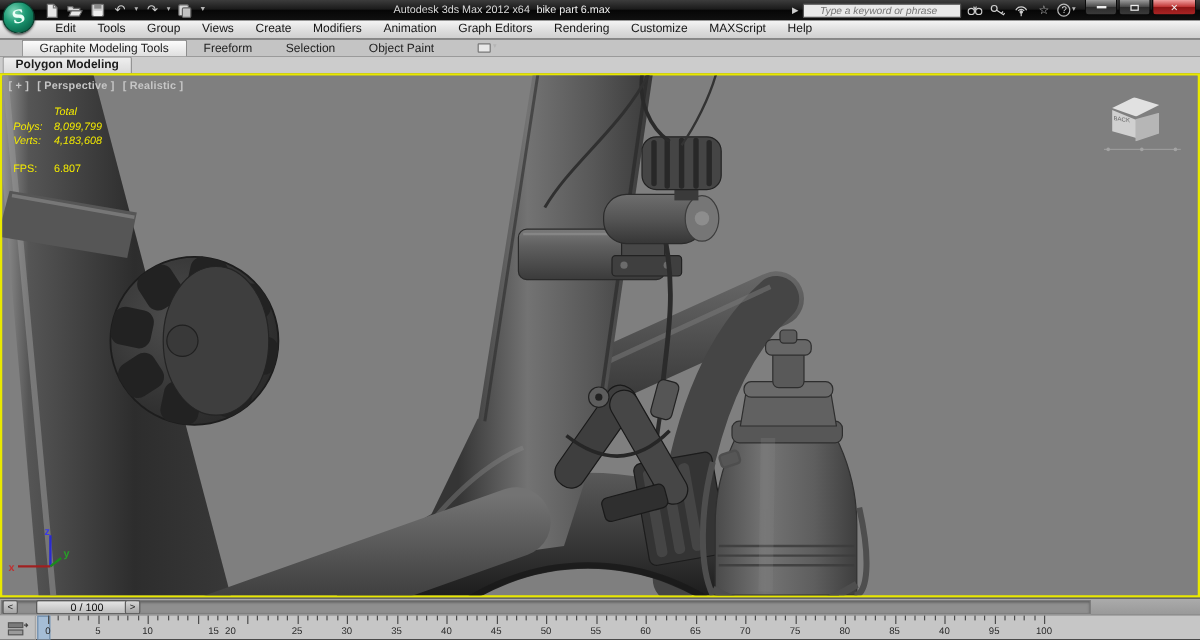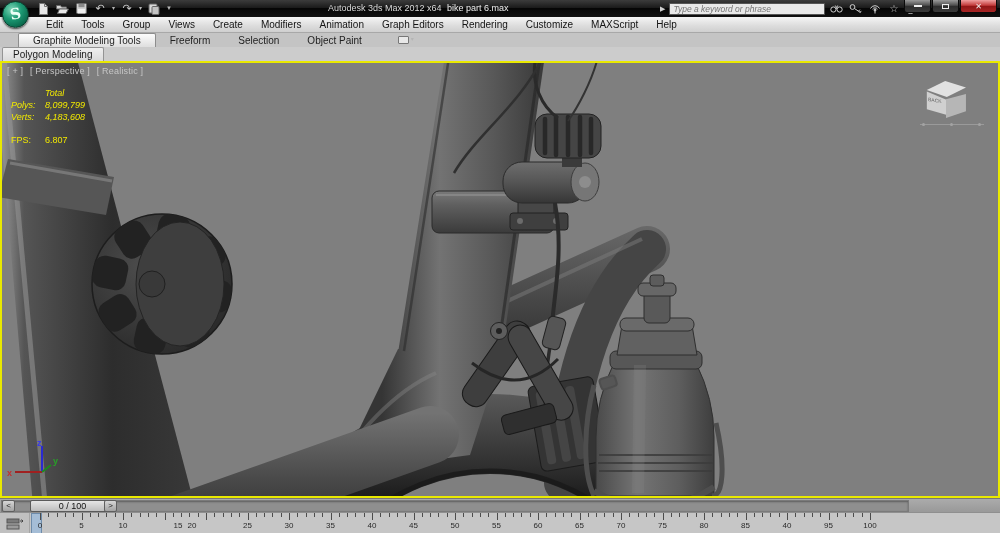--- a/index.html
+++ b/index.html
@@ -17,22 +17,22 @@
   .logo span { position:absolute; left:7px; top:3px; font-size:15px; font-weight:bold; color:#eafff6;
     font-family:"DejaVu Serif",serif; transform:rotate(-12deg); }
   .qat { position:absolute; left:36px; top:2px; height:13px; display:flex; align-items:center; gap:5px; }
   .qat .ico { display:inline-flex; align-items:center; justify-content:center; width:14px; height:13px; color:#c9c9c9; }
   .qat svg { display:block; }
   .caret { font-size:6px; color:#b5b5b5; line-height:13px; }
   .title-app { position:absolute; left:328px; top:3px; font-size:9px; color:#d9d9d9; white-space:nowrap; }
   .title-file { position:absolute; left:447px; top:3px; font-size:9px; color:#efefef; white-space:nowrap; }
   .search-wrap { position:absolute; left:660px; top:2px; height:13px; display:flex; align-items:center; gap:4px; }
   .search-expand { color:#cfcfcf; font-size:7px; }
-  .search-input { width:156px; height:12px; background:#e9e9e9; border:1px solid #555; border-radius:1px;
-    font-size:8.5px; font-style:italic; color:#555; padding:0 3px; font-family:"Liberation Sans",sans-serif; }
+  .search-input { width:132px; height:12px; background:#e9e9e9; border:1px solid #555; border-radius:1px;
+    font-size:8.5px; font-style:italic; color:#555; padding:0 13px; font-family:"Liberation Sans",sans-serif; }
   .tb-ico { display:inline-flex; width:15px; height:13px; align-items:center; justify-content:center; color:#cfcfcf; font-size:10px; }
   .helpq { display:inline-flex; align-items:center; gap:1px; }
   .helpq .q { width:11px; height:11px; border:1px solid #bbb; border-radius:50%; color:#ddd; font-size:8px;
     display:flex; align-items:center; justify-content:center; }
   .winbtns { position:absolute; right:3px; top:0; display:flex; }
   .wbtn { width:27px; height:13px; margin-left:1px; border:1px solid #0a0a0a; border-top:none;
     border-radius:0 0 3px 3px; background:linear-gradient(#9a9a9a 0%, #4d4d4d 45%, #2c2c2c 50%, #3a3a3a 100%);
     display:flex; align-items:center; justify-content:center; color:#f0f0f0; font-size:8px; }
   .wbtn.close { width:37px; background:linear-gradient(#f0a0a0 0%, #c23a3a 45%, #8f1515 50%, #a82525 100%); }
   .minbar { width:8px; height:2px; background:#eee; }
@@ -47,27 +47,27 @@
   
   .ribbontabs { position:absolute; left:0; top:33px; width:1000px; height:14px; background:#c4c4c4;
     display:flex; align-items:flex-end; }
   .rtab { font-size:10px; color:#222; padding:0 14px; line-height:13px; }
   .rtab.active { background:linear-gradient(#fcfcfc,#dedede); border:1px solid #8d8d8d; border-bottom:none;
     border-radius:2px 2px 0 0; margin-left:18px; }
   .ribbon-min { display:flex; align-items:center; gap:2px; margin-left:18px; padding:1px 4px; }
   .ribbon-min .box { width:11px; height:8px; border:1px solid #777; background:#e8e8e8; border-radius:1px; }
   .paneltabs { position:absolute; left:0; top:47px; width:1000px; height:14px; background:#cccccc; display:flex; }
   .ptab { font-size:10px; color:#1c1c1c; line-height:13px; padding:0 10px; margin-left:2px;
-    background:linear-gradient(#efefef,#dadada); border:1px solid #949494; border-bottom:none; border-radius:2px 2px 0 0; }
+    background:linear-gradient(#efefef,#dadada); border:1px solid #949494; border-bottom:none; border-radius:2px 2px 0 0;font-weight:bold; }
 
   
   .viewport { position:absolute; left:0; top:61px; width:1000px; height:437px;
     border:2px solid #e9e900; background:#7f7f7f; }
   .scene { position:absolute; left:0; top:0; width:996px; height:433px; }
-  .vplabel { position:absolute; left:5px; top:3px; font-size:9px; font-weight:normal; color:#c6c6c6; letter-spacing:.2px; }
+  .vplabel { position:absolute; left:5px; top:3px; font-size:9px; font-weight:bold; color:#c6c6c6; letter-spacing:.2px; }
   .vplabel span { margin-right:4px; }
   .stats { position:absolute; left:9px; top:24px; font-size:9px; color:#f2e900; line-height:12px; }
   .stats .grid { display:grid; grid-template-columns:30px auto; column-gap:4px;font-style:italic; }
   .stats .hdr { grid-column:2; }
   .stats .fps { margin-top:11px; display:grid; grid-template-columns:30px auto; column-gap:4px; }
 
   
   .viewcube { position:absolute; right:14px; top:14px; width:64px; height:52px; opacity:.9; }
   .vc-face { position:absolute; }
   .vc-top { left:6px; top:4px; width:40px; height:20px; background:#ececec;

